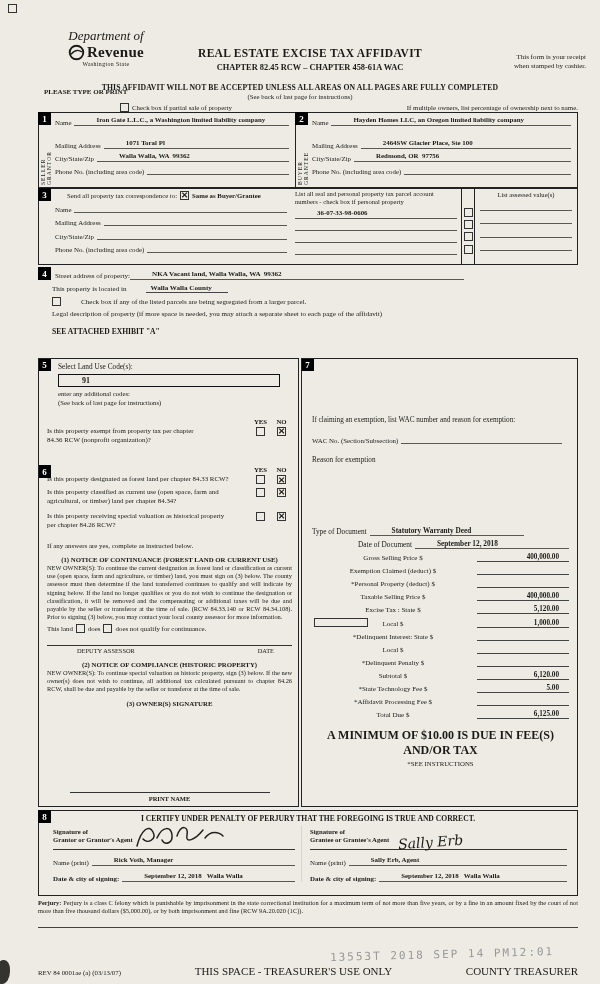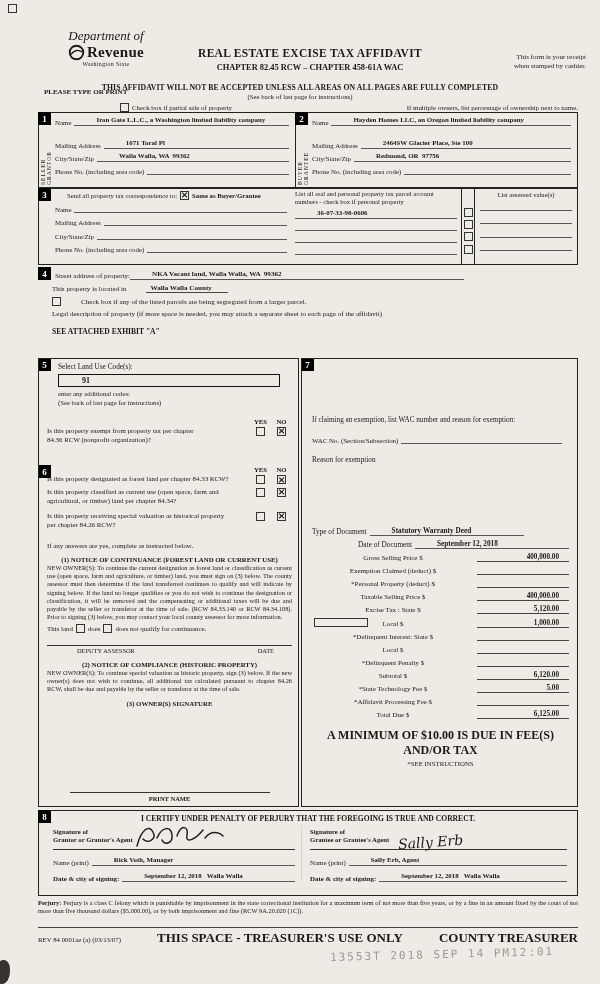--- a/index.html
+++ b/index.html
@@ -115,21 +115,21 @@
   .sigcol.left{width:262px;padding:0 6px 0 14px;}
   .sigcol.right{flex:1;padding:0 10px 0 8px;border-left:1px solid #44424022;}
   .sigarea{position:relative;border-bottom:1px solid #333;height:23px;}
   .siglbls{font-size:6.7px;font-weight:bold;line-height:1.25;padding-top:2px;}
   .scribble{position:absolute;left:78px;bottom:-3px;width:110px;height:30px;}
   .script{position:absolute;left:88px;bottom:-1px;font-family:"DejaVu Serif",serif;font-style:italic;font-size:14px;transform:rotate(-4deg);white-space:nowrap;}
   .sigcol .frow{margin-top:6px;}
   
   .perjury{left:38px;top:899px;width:540px;font-size:6.4px;line-height:1.3;text-align:justify;position:absolute;}
   .footrow{left:38px;top:927px;width:540px;display:flex;justify-content:space-between;align-items:baseline;font-size:6.8px;border-top:1px solid #44423f;padding-top:2px;position:absolute;}
-  .footmid,.footright{font-weight:bold;font-size:13px;}
+  .footmid,.footright{font-weight:normal;font-size:11px;margin-top:35px;}
   .stamp{left:330px;top:948px;position:absolute;font-family:"DejaVu Sans Mono",monospace;font-size:11px;color:var(--stamp);letter-spacing:2px;transform:rotate(-1.5deg);white-space:nowrap;}
   .corner{position:absolute;left:8px;top:4px;}
   .blob{position:absolute;left:-5px;bottom:0px;width:15px;height:24px;background:#35332f;border-radius:60% 40% 55% 45%;}
 </style>
 </head>
 <body>
 
 <div class="page">
 
   <span class="cb corner"></span>

